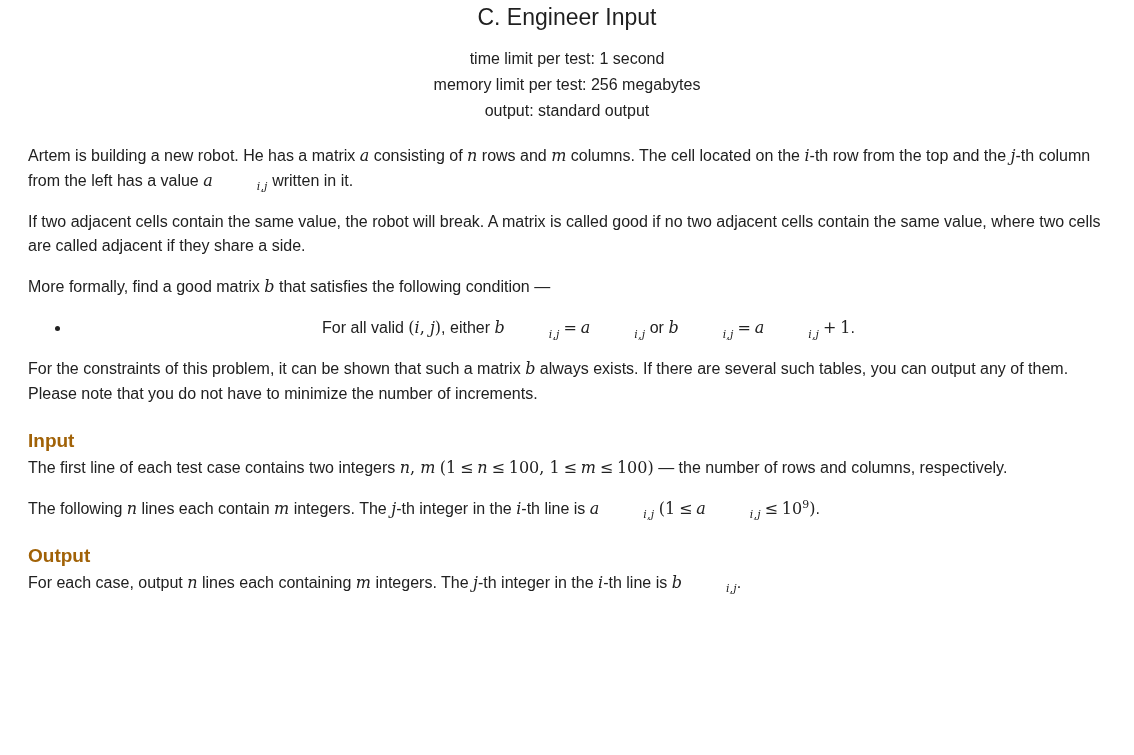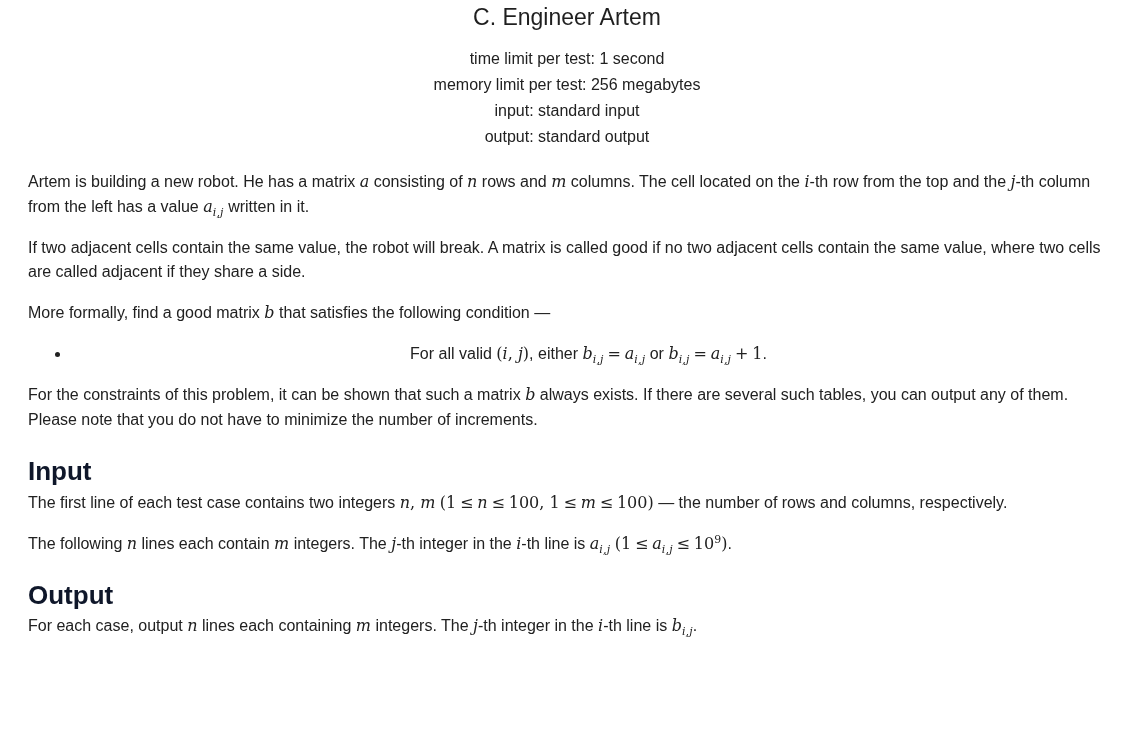--- a/index.html
+++ b/index.html
@@ -24,57 +24,57 @@
     margin: 2px 0 14px 0;
     line-height: 1.2;
   }
   .meta { text-align: center; }
   .meta-line { line-height: 26px; text-align: center; }
   .statement { margin-top: 20px; }
   p.para { margin: 16px 0; line-height: 1.56; }
   ul.conds { margin: 16px 0; padding-left: 43px; }
   ul.conds li { line-height: 1.56; text-align: center; }
   .sec-title {
-    font-size: 26px;
+    font-size: 19px;
     font-weight: 700;
     margin: 22px 0 0 0;
     line-height: 1.25;
-    color: #0f172a;
+    color: #a16207;
   }
   .section > p.para:first-of-type { margin-top: 3px; }
   b { font-weight: 400; }
   
   .math {
     font-family: "DejaVu Serif", serif;
     font-style: italic;
     white-space: nowrap;
     line-height: 1;
     font-size: 16px;
   }
   .math .m-n { font-style: normal; }
   .math .m-o { font-style: normal; margin: 0 0.24em; }
   .math sub {
     font-size: 0.68em;
     font-style: italic;
     line-height: 0;
     letter-spacing: 0.02em;
+    margin-left: 44px;
   }
   .math sup { font-size: 0.68em; font-style: normal; line-height: 0; }
 </style>
 </head>
 <body>
 
 <div class="page">
 
-  <div class="title">C. Engineer Artem</div>
+  <div class="title">C. Engineer Input</div>
 
   <div class="meta">
     <div class="meta-line">time limit per test: 1 second</div>
     <div class="meta-line">memory limit per test: 256 megabytes</div>
-    <div class="meta-line">input: standard input</div>
     <div class="meta-line">output: standard output</div>
   </div>
 
   <div class="statement">
     <p class="para">Artem is building a new robot. He has a matrix <span class="math"><span class="m-v">a</span></span> consisting of <span class="math"><span class="m-v">n</span></span> rows and <span class="math"><span class="m-v">m</span></span> columns. The cell located on the <span class="math"><span class="m-v">i</span></span>-th row from the top and the <span class="math"><span class="m-v">j</span></span>-th column from the left has a value <span class="math"><span class="m-v">a</span><sub>i,j</sub></span> written in it.</p>
     <p class="para">If two adjacent cells contain the same value, the robot will break. A matrix is called <b>good</b> if no two adjacent cells contain the same value, where two cells are called adjacent if they share a side.</p>
     <p class="para">More formally, find a good matrix <span class="math"><span class="m-v">b</span></span> that satisfies the following condition —</p>
     <ul class="conds">
       <li>For all valid <span class="math"><span class="m-n">(</span><span class="m-v">i</span><span class="m-n">, </span><span class="m-v">j</span><span class="m-n">)</span></span>, either <span class="math"><span class="m-v">b</span><sub>i,j</sub><span class="m-o">=</span><span class="m-v">a</span><sub>i,j</sub></span> or <span class="math"><span class="m-v">b</span><sub>i,j</sub><span class="m-o">=</span><span class="m-v">a</span><sub>i,j</sub><span class="m-o">+</span><span class="m-n">1</span></span>.</li>
     </ul>

